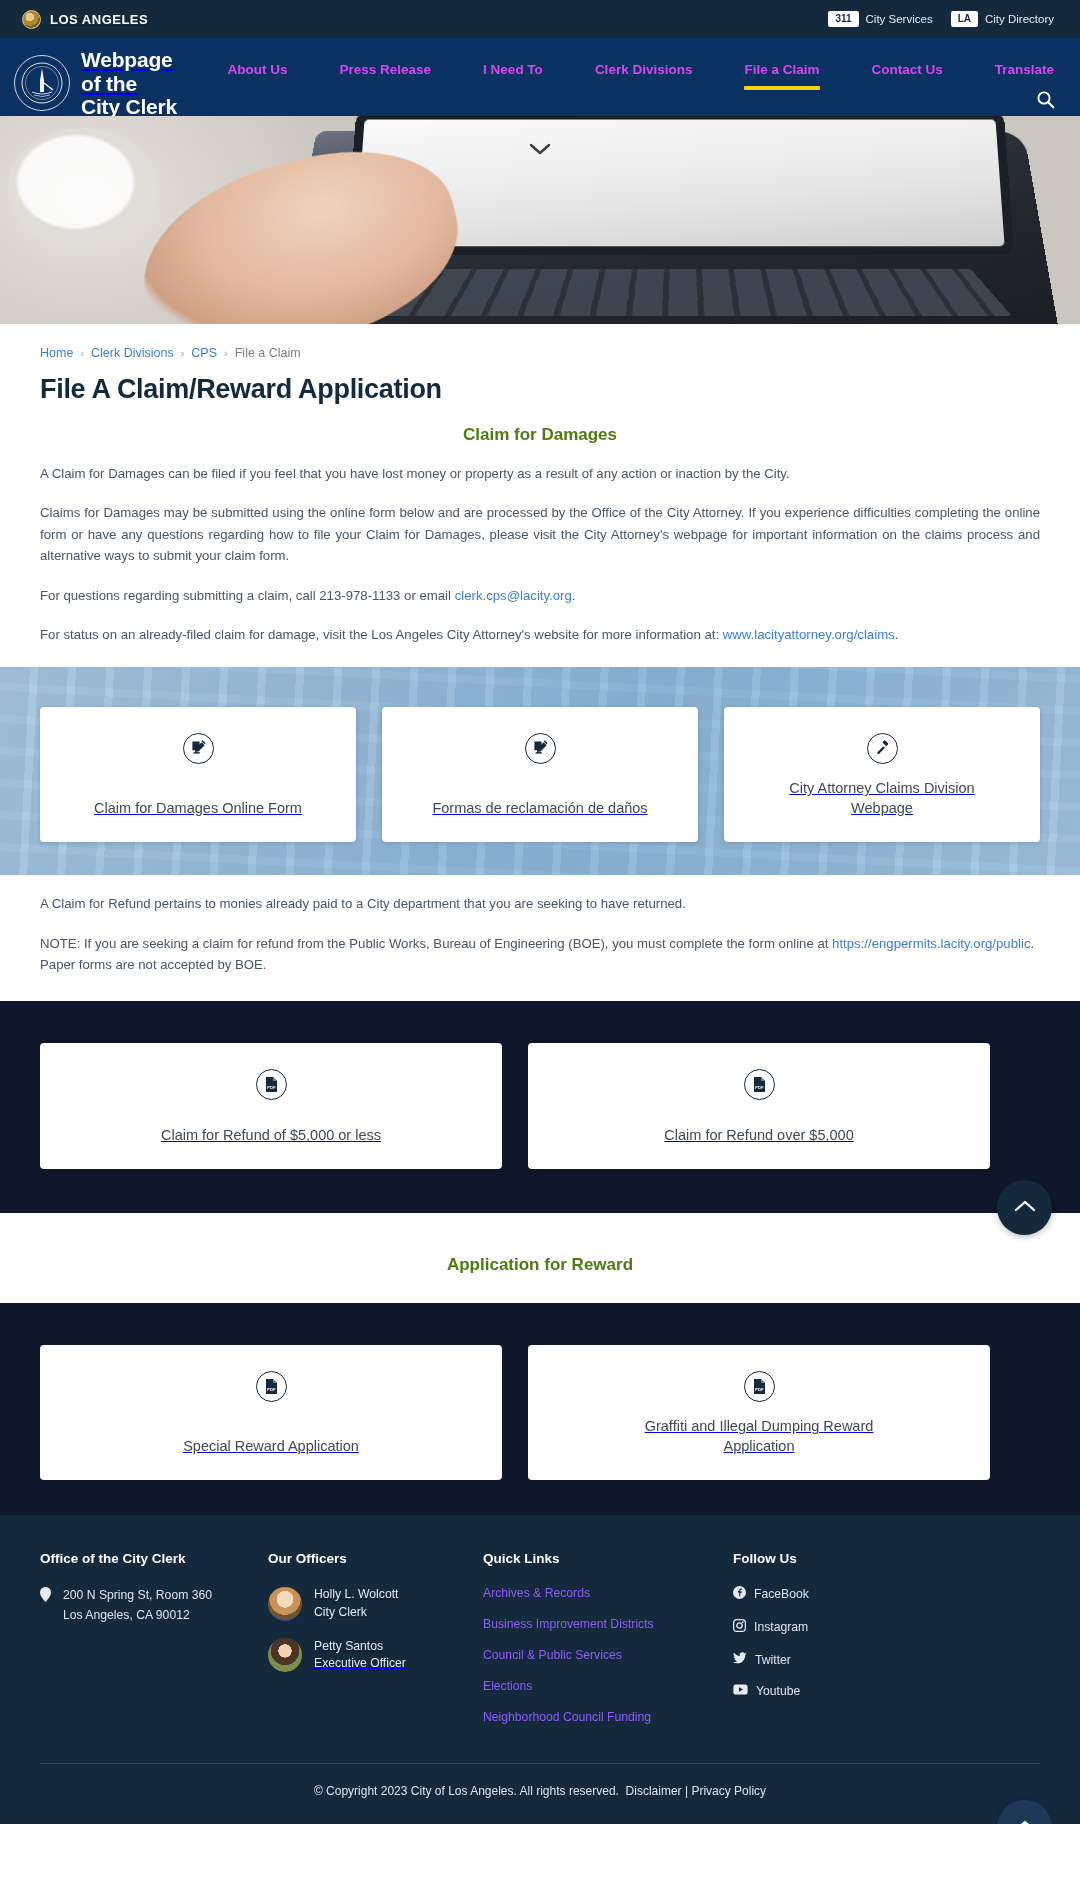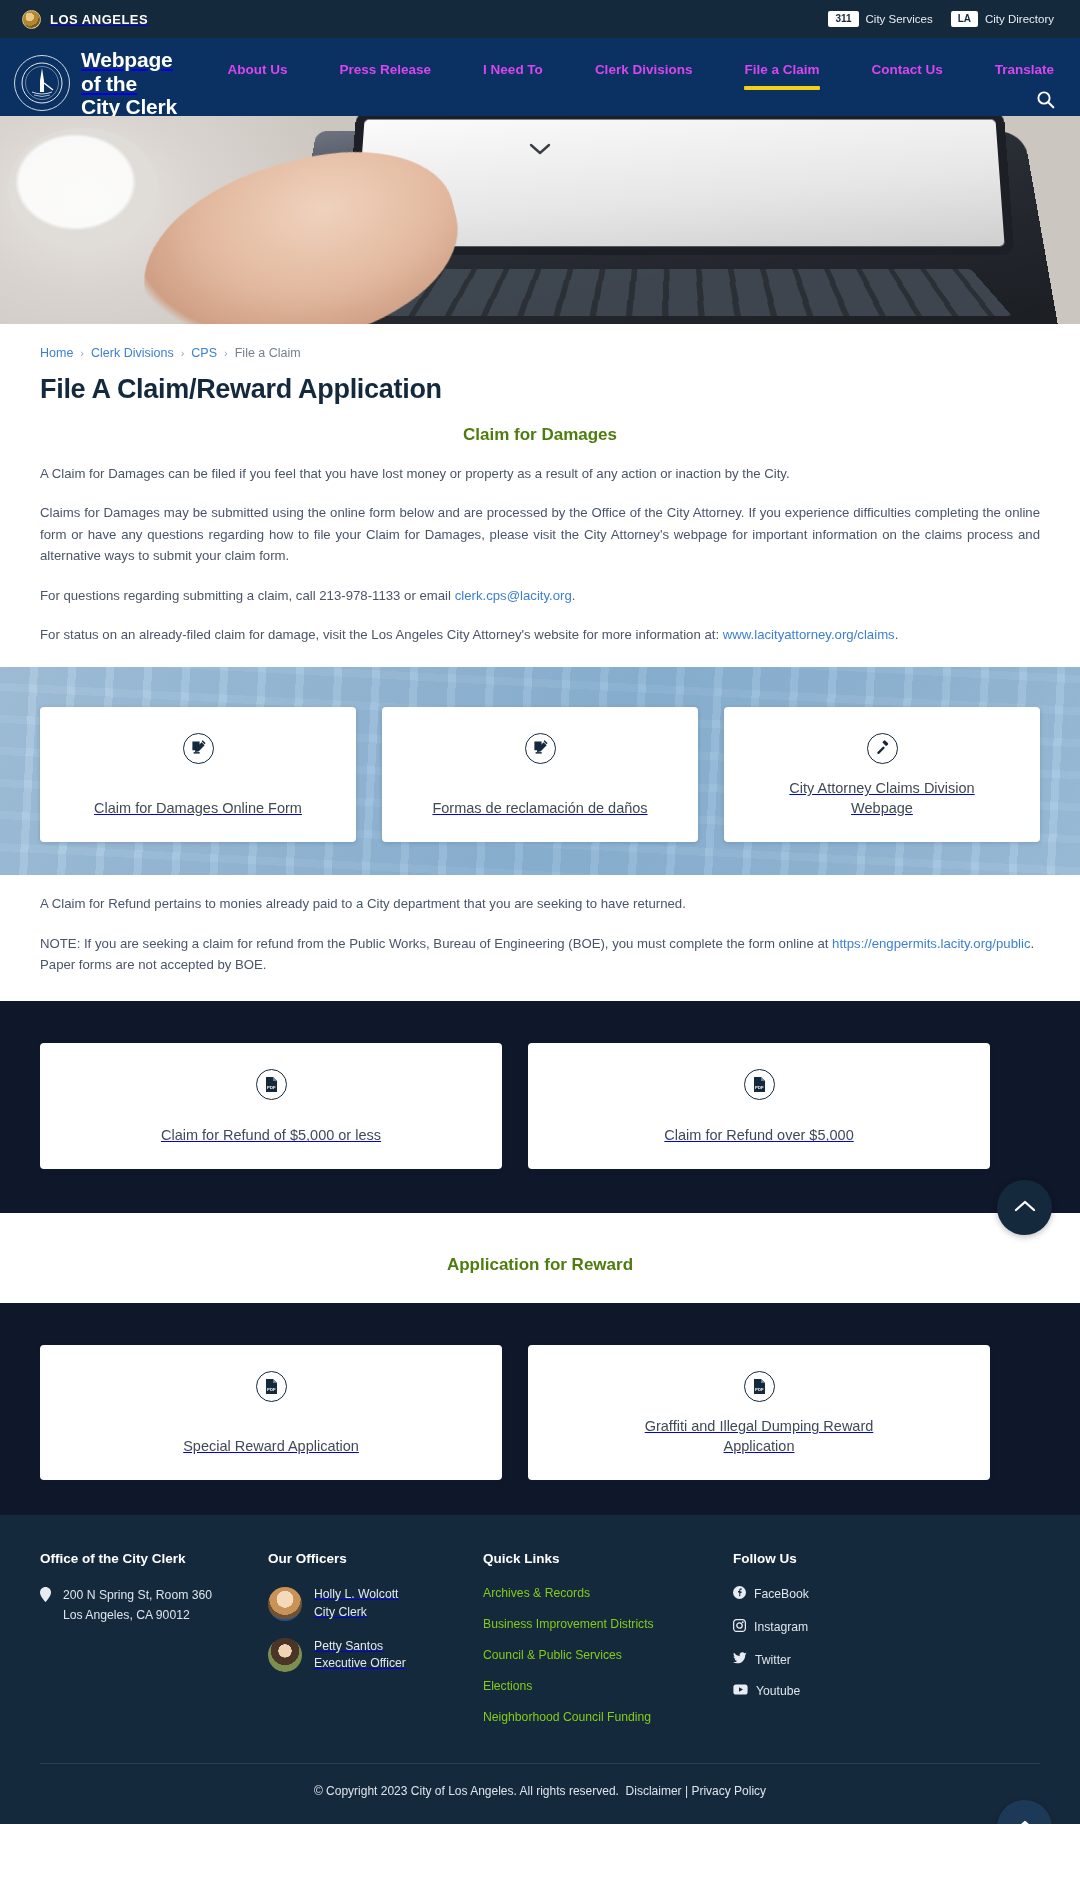--- a/index.html
+++ b/index.html
@@ -199,21 +199,21 @@
   .f-h {
     font-size: 13.5px; font-weight:800; color:#ffffff; margin-bottom: 20px;
   }
   .addr-row { display:flex; gap: 12px; font-size: 12.2px; line-height:1.58; color:#dde4ec; }
   .pin { flex:0 0 auto; margin-top:1px; }
   .officer { display:flex; align-items:center; gap:12px; margin-bottom: 16px; }
   .ava { width: 34px; height:34px; border-radius:50%; flex:0 0 auto; }
   .ava.a { background: radial-gradient(circle at 50% 36%, #f4d9bb 0 30%, #c99257 31% 56%, #6d5233 57% 72%, #2b4f8e 73% 100%); }
   .ava.b { background: radial-gradient(circle at 50% 38%, #f0d4b4 0 24%, #4a3526 25% 52%, #7d8f4e 53% 76%, #46562c 77% 100%); }
   .officer-txt { font-size:12.2px; line-height:1.45; color:#e3e9f0; }
-  .f-link { display:block; font-size:12.2px; color:#84cc16; text-decoration:none; margin-bottom: 17px; }
+  .f-link { display:block; font-size:12.2px; color:#8b5cf6; text-decoration:none; margin-bottom: 17px; }
   .social { display:flex; align-items:center; gap:8px; font-size:12.2px; color:#dde4ec; text-decoration:none; margin-bottom: 17px; }
   .f-divider { border-top: 1px solid #2b3f55; margin-top: 22px; }
   .copyright {
     text-align:center; font-size: 12px; color:#dde4ec; padding: 20px 0 26px;
   }
   .copyright a { color:#dde4ec; text-decoration:none; }
 
   
   .to-top {
     position:absolute; right: 28px;

